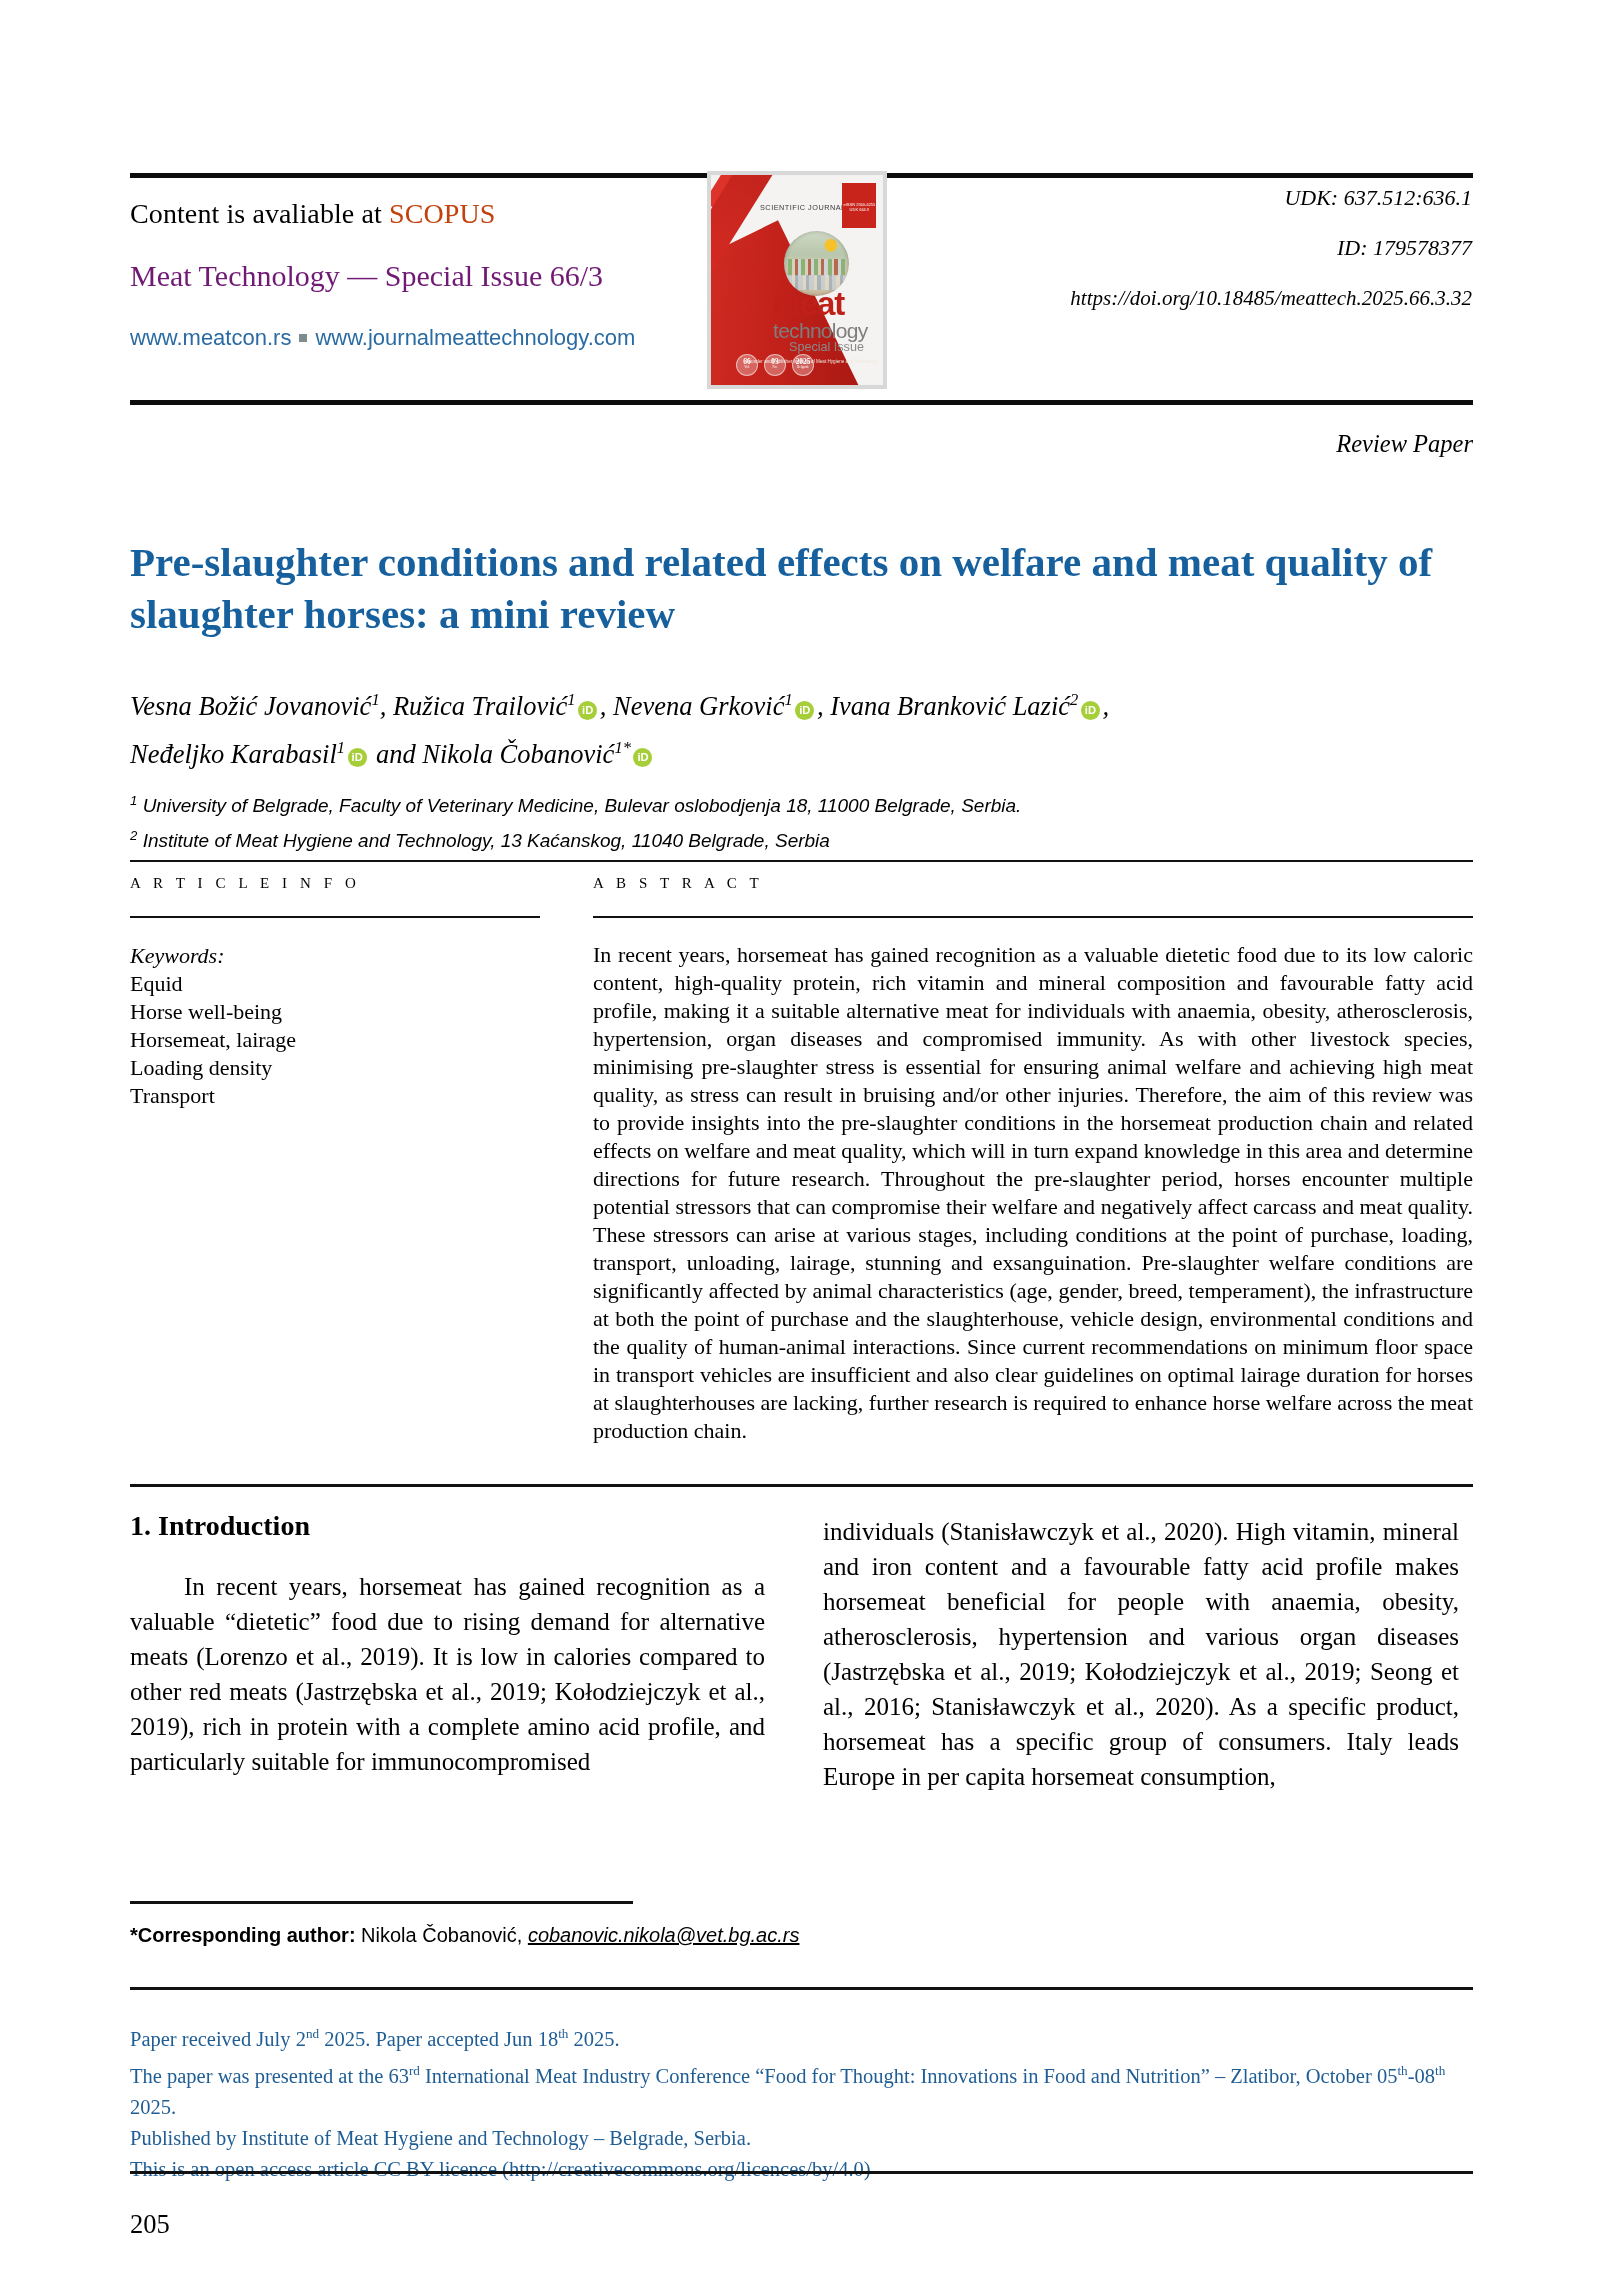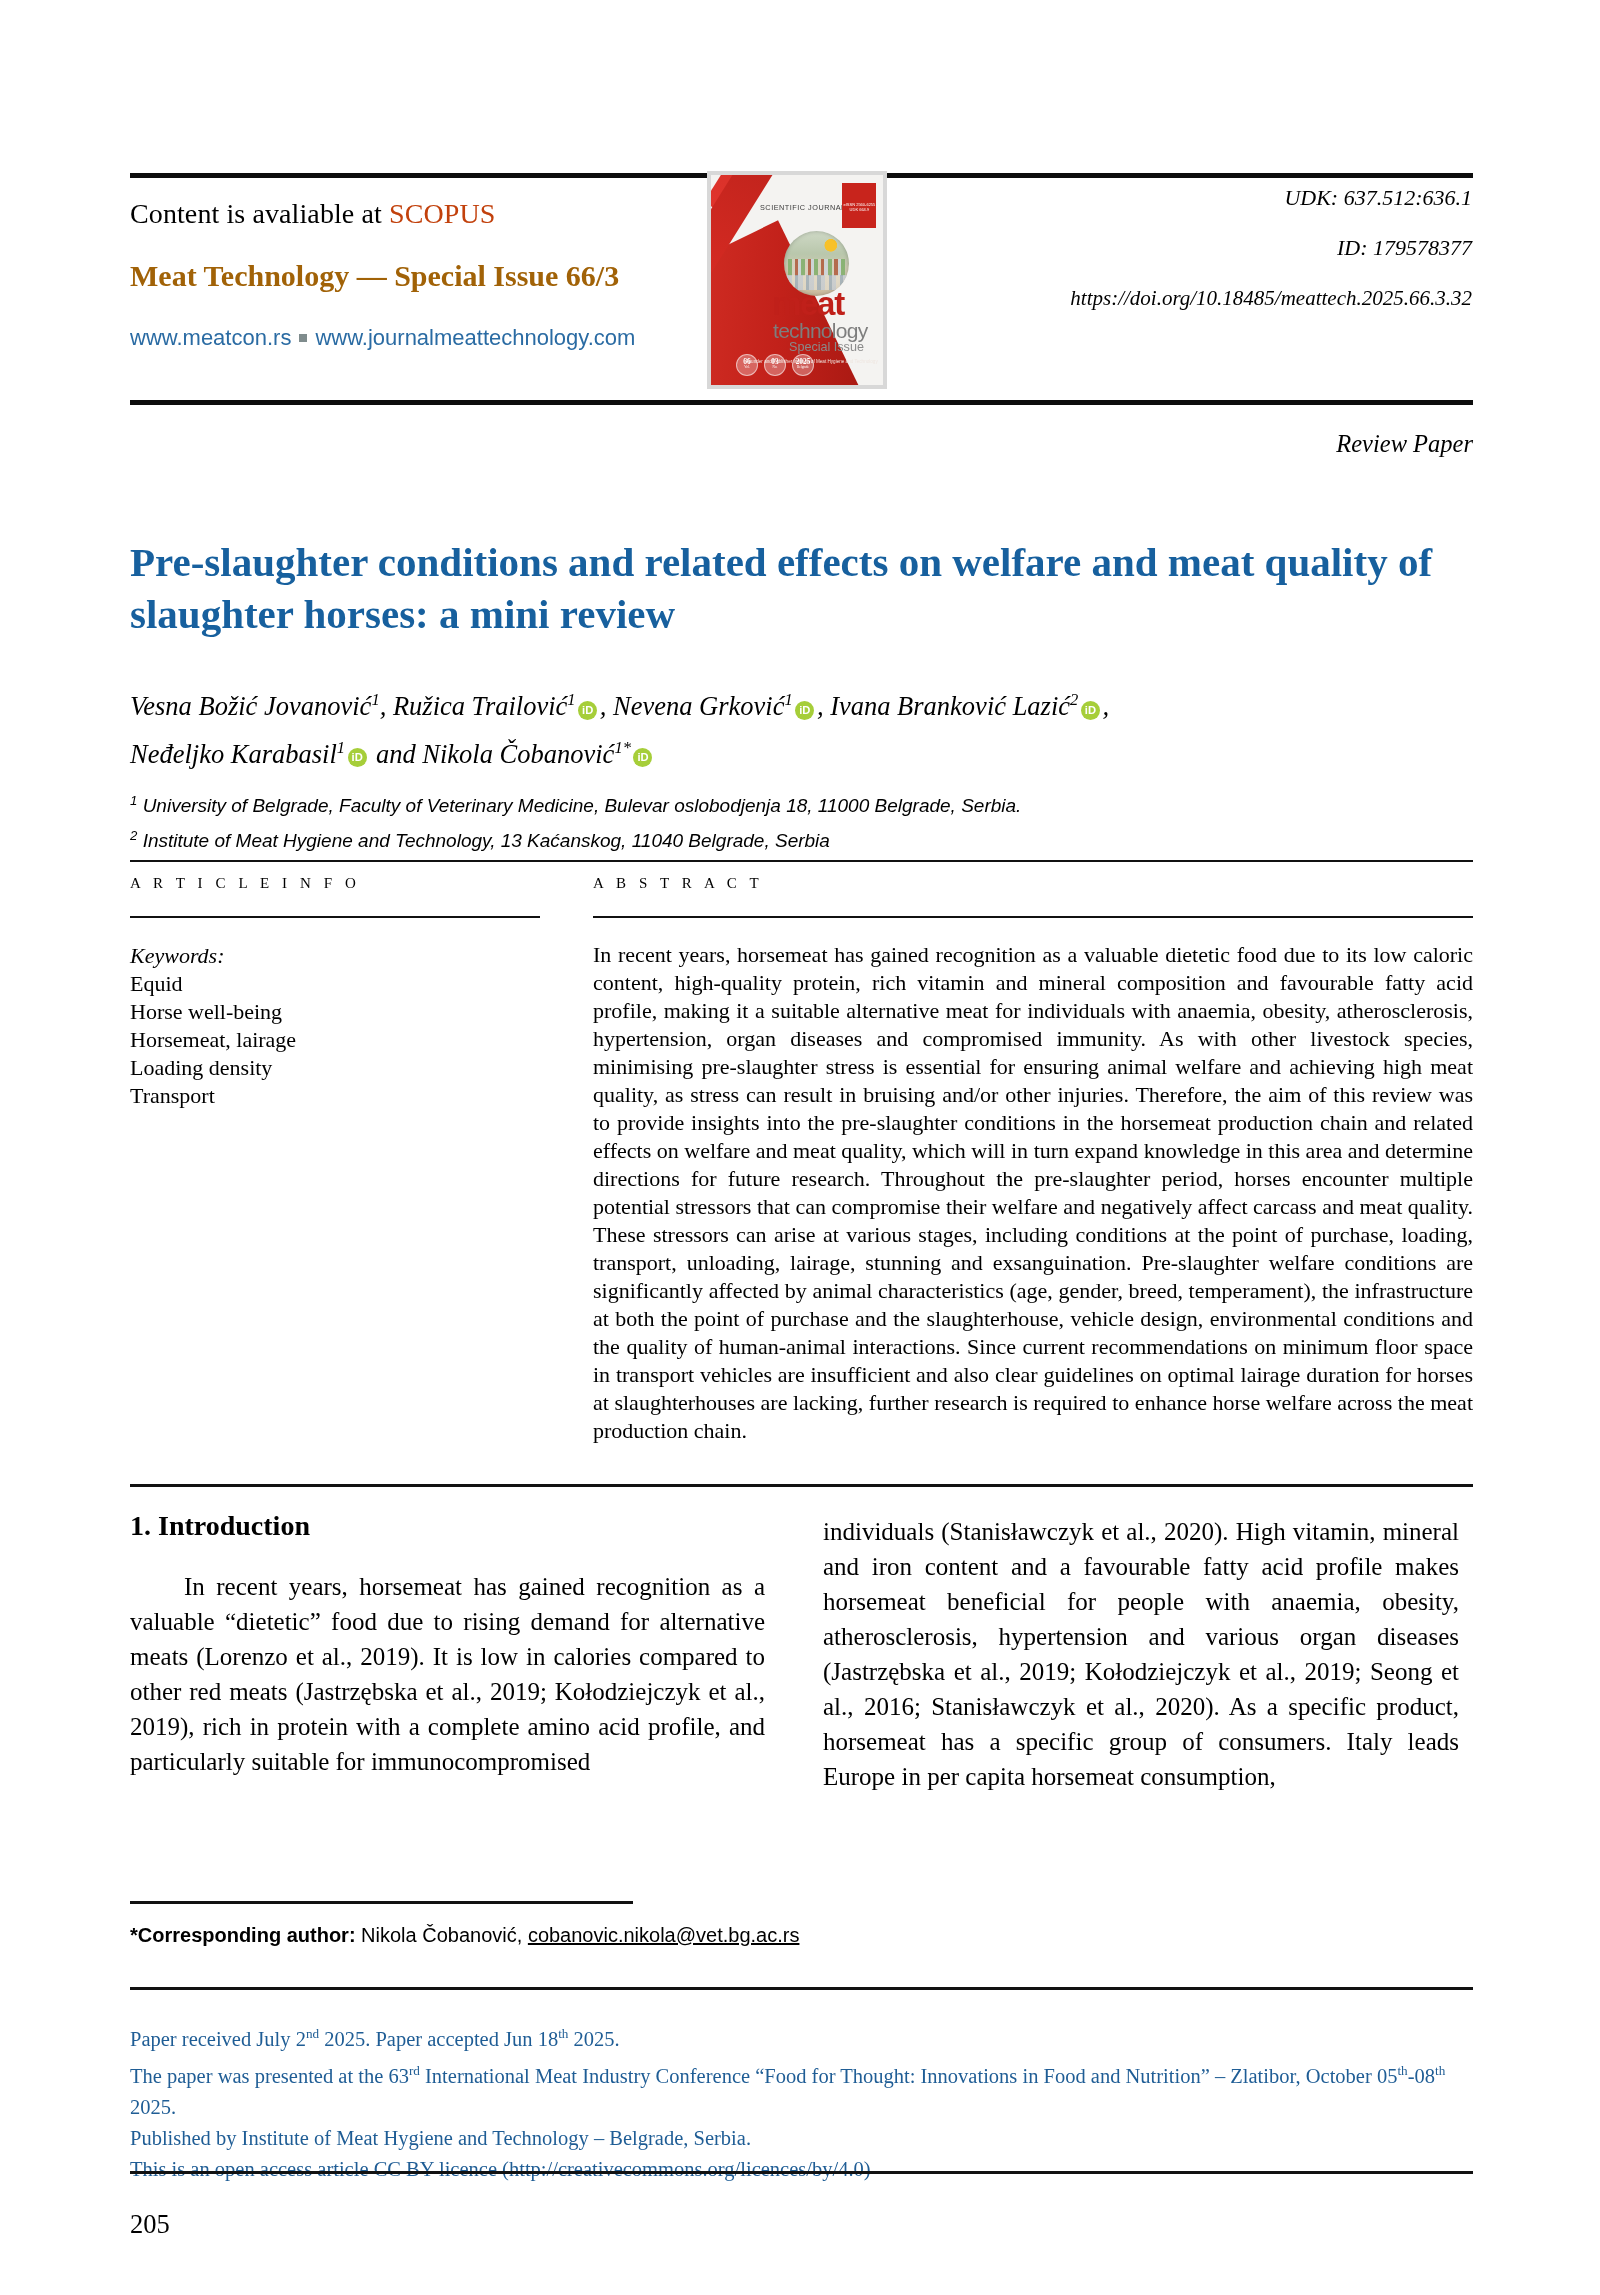--- a/index.html
+++ b/index.html
@@ -46,22 +46,22 @@
     font-size: 28px;
     letter-spacing: 0.1px;
     white-space: nowrap;
   }
   .scopus-line .lnk { color: #c2410c; }
 
   .journal-title {
     position: absolute;
     left: 0; top: 86px;
     font-size: 30px;
-    font-weight: bold;
-    color: #a16207;
+    font-weight: normal;
+    color: #701a75;
     white-space: nowrap;
   }
 
   .site-line {
     position: absolute;
     left: 0; top: 152px;
     font-family: "Liberation Sans", "DejaVu Sans", sans-serif;
     font-size: 22px;
     color: #2a6ba3;
     white-space: nowrap;
@@ -306,21 +306,21 @@
   #body-right p { margin: 0; }
 
   
   #corr {
     position: absolute;
     left: 130px; top: 1924px;
     font-family: "Liberation Sans", "DejaVu Sans", sans-serif;
     font-size: 20px;
   }
   #corr b { font-weight: bold; }
-  #corr .mail { text-decoration: underline; margin-top: 15px; }
+  #corr .mail { font-style: italic; text-decoration: underline; margin-top: 15px; }
 
   #pubinfo {
     position: absolute;
     left: 130px; top: 2018px;
     width: 1343px;
     font-size: 20.5px;
     line-height: 31px;
     color: #1f5d95;
   }
   #pubinfo sup { font-size: 13.2px; }

